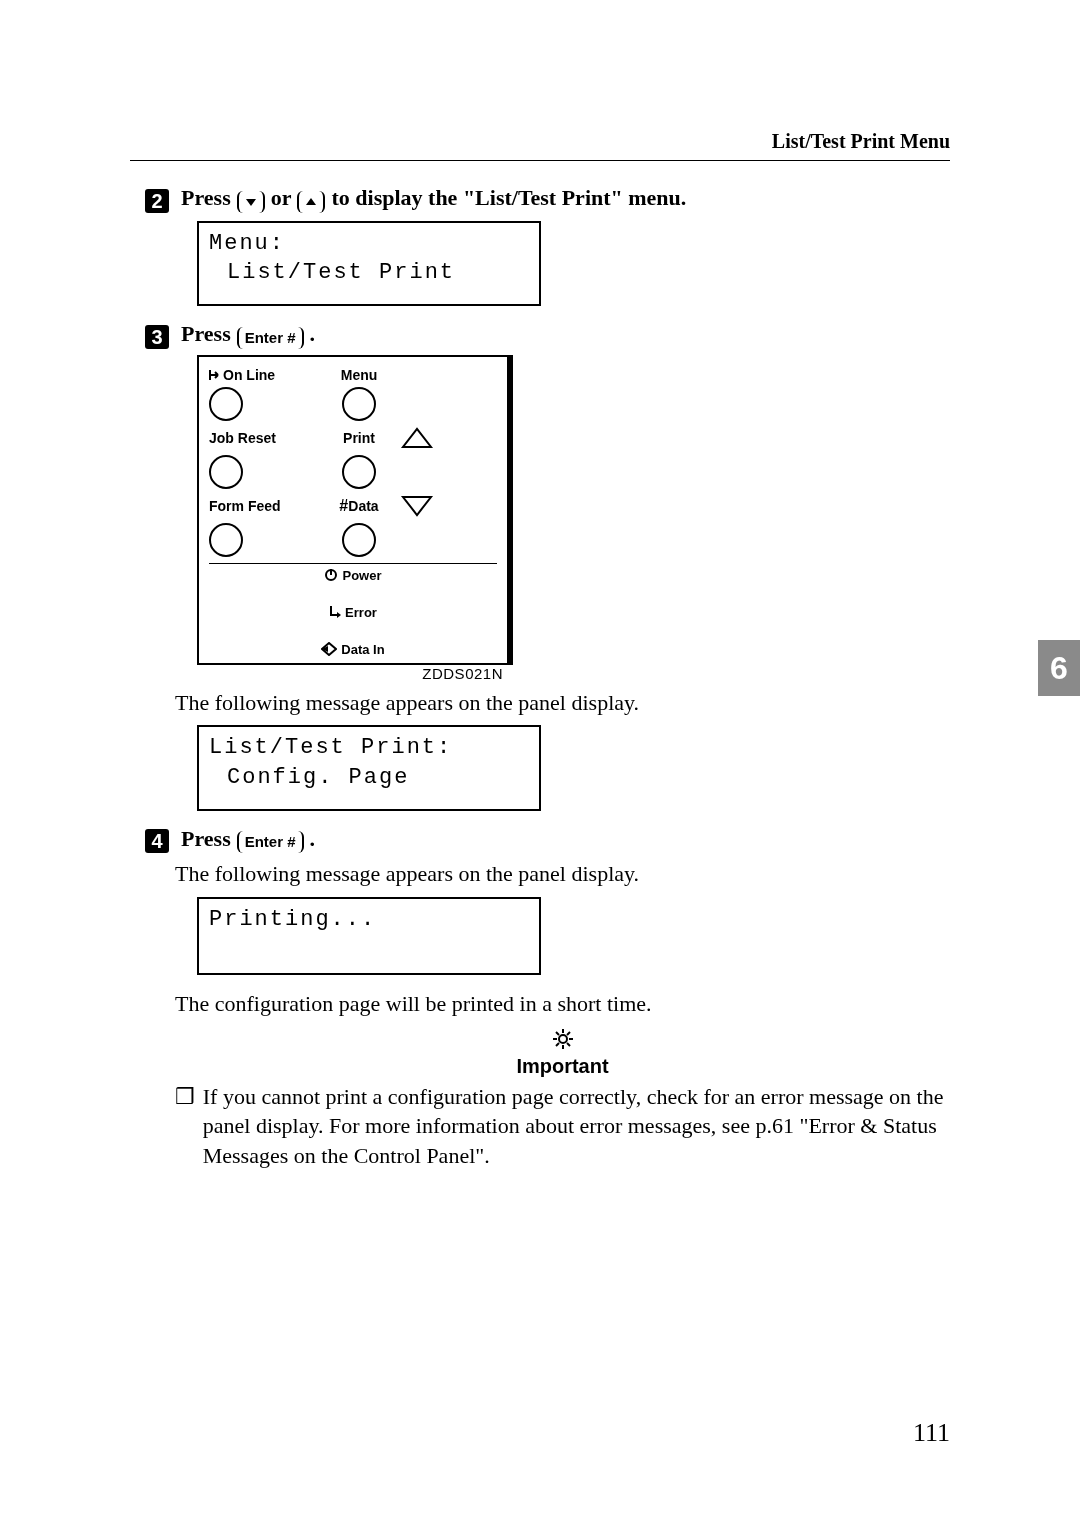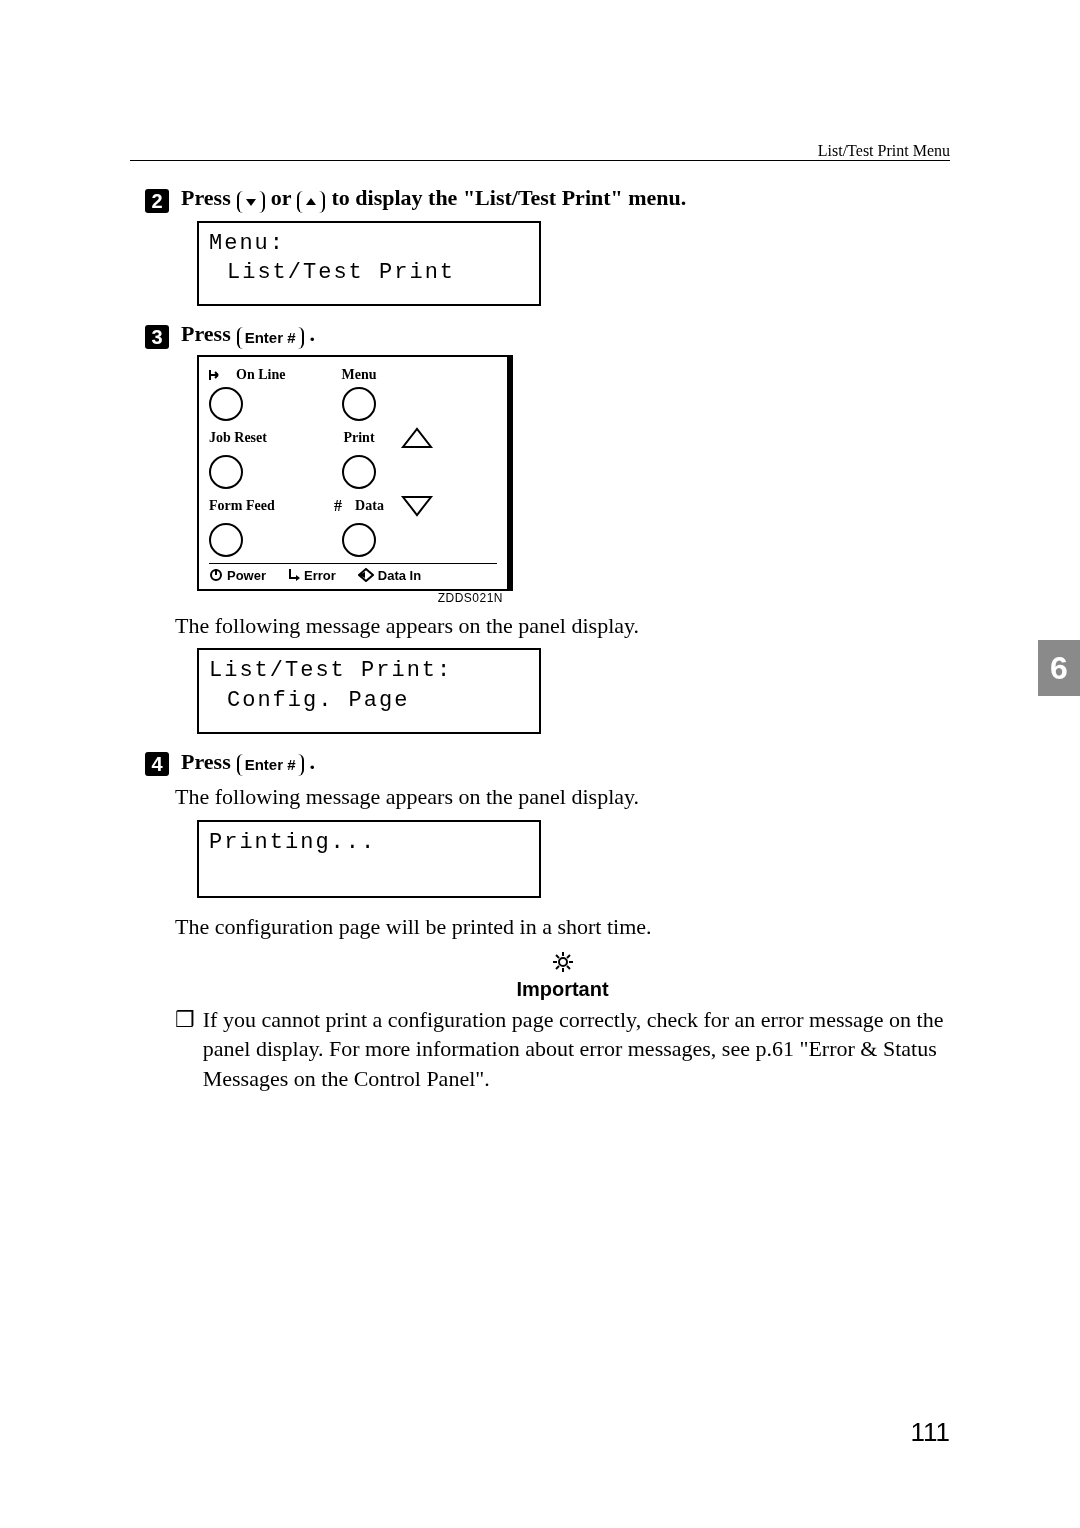--- a/index.html
+++ b/index.html
@@ -11,23 +11,24 @@
   }
   .page {
     width: 1080px;
     height: 1528px;
     position: relative;
     box-sizing: border-box;
     padding: 110px 130px 80px 130px;
   }
   .header-right {
     position: absolute;
-    top: 142px;
+    top: 130px;
     right: 130px;
-    font-size: 16px;
+    font-size: 20px;
+    font-weight: bold;
   }
   .hr {
     position: absolute;
     top: 160px;
     left: 130px;
     right: 130px;
     border-top: 1.5px solid #000;
   }
   .content {
     position: absolute;
@@ -110,26 +111,26 @@
     padding: 10px 10px 6px 10px;
     width: 288px;
   }
   .panel-grid {
     display: grid;
     grid-template-columns: 110px 80px 60px;
     row-gap: 4px;
     align-items: center;
   }
   .plabel {
-    font-family: Liberation Serif, serif;
+    font-family: Liberation Sans, sans-serif;
     font-weight: bold;
     font-size: 14px;
     display:flex;
     align-items:center;
-    gap:13px;
+    gap:0;
     white-space: nowrap;
   }
   .pbtn-wrap { display:flex; justify-content:flex-start; }
   .pbtn {
     width: 30px; height: 30px;
     border: 2px solid #000;
     border-radius: 50%;
     background: #fff;
     display:block;
   }
@@ -140,26 +141,27 @@
   .panel-bottom {
     border-top: 1px solid #000;
     margin-top: 6px;
     padding-top: 4px;
     display:flex;
     gap: 22px;
     align-items:center;
     font-family: Arial, Helvetica, sans-serif;
     font-weight: bold;
     font-size: 13px;
+    flex-direction: column;
   }
   .panel-bottom .ic { display:flex; align-items:center; gap:4px; }
   .panel-caption {
     text-align: right;
     font-family: Arial, Helvetica, sans-serif;
-    font-size: 12px;
+    font-size: 15px;
     letter-spacing: 0.5px;
     padding-right: 2px;
   }
   .gear-heading {
     display:flex;
     align-items:center;
     gap:6px;
     margin: 10px 0 4px 30px;
     font-family: Arial, Helvetica, sans-serif;
     font-weight: bold;
@@ -186,21 +188,21 @@
     font-weight: bold;
     font-size: 32px;
     display:flex;
     align-items:center;
     justify-content:center;
   }
   .page-number {
     position: absolute;
     bottom: 80px;
     right: 130px;
-    font-family: Liberation Sans, sans-serif;
+    font-family: Liberation Serif, serif;
     font-size: 26px;
   }
 </style>
 </head>
 <body>
 
 <div class="page">
 
   <div class="header-right">List/Test Print Menu</div>
   <div class="hr"></div>

